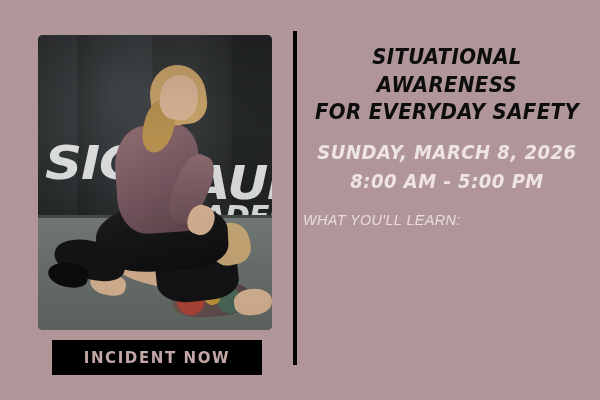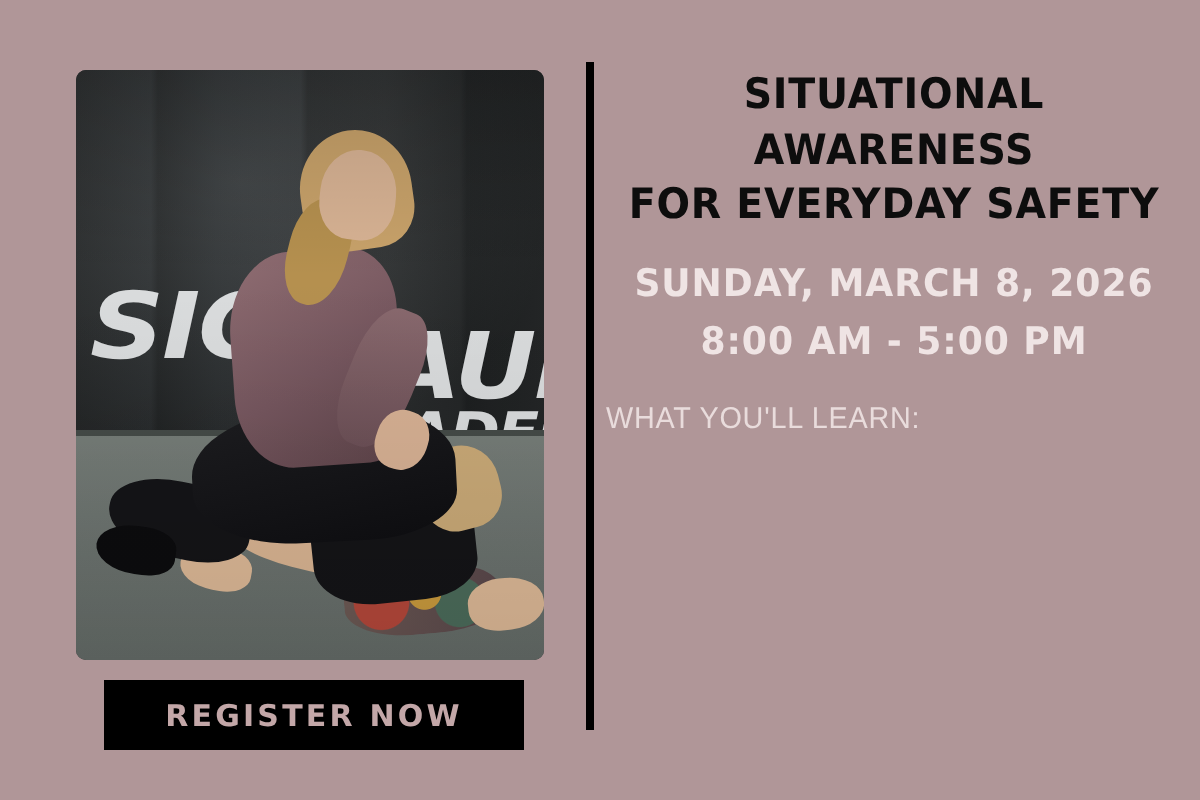--- a/index.html
+++ b/index.html
@@ -200,22 +200,22 @@
     position:absolute;
     left:293px; top:31px;
     width:4px; height:334px;
     background:#000000;
   }
 
   
 
   #right {
     position:absolute;
-    left:303px; top:30px;
-    width:288px; height:340px;
+    left:303px; top:40px;
+    width:288px; height:340px;font-style:italic;
   }
 
   .title-line {
     text-align:center;
     color:#0d0d0d;
     font-family:"DejaVu Sans", sans-serif;
     font-weight:bold;
     font-size:21px;
     letter-spacing:.4px;
     line-height:1.32;
@@ -298,21 +298,21 @@
     <div class="fig hips"></div>
     <div class="fig torso"></div>
     <div class="fig arm"></div>
     <div class="fig hand"></div>
     <div class="fig hair"></div>
     <div class="fig hair2"></div>
     <div class="fig head"></div>
   </div>
 
   <div id="register-btn">
-    <span>REGISTER NOW</span>
+    <span>INCIDENT NOW</span>
   </div>
 
   <div id="divider"></div>
 
   <div id="right">
 
     <div class="title-line" id="title-1">SITUATIONAL AWARENESS</div>
     <div class="title-line" id="title-2">FOR EVERYDAY SAFETY</div>
 
     <div class="date-line" id="date-line">SUNDAY, MARCH 8, 2026</div>

